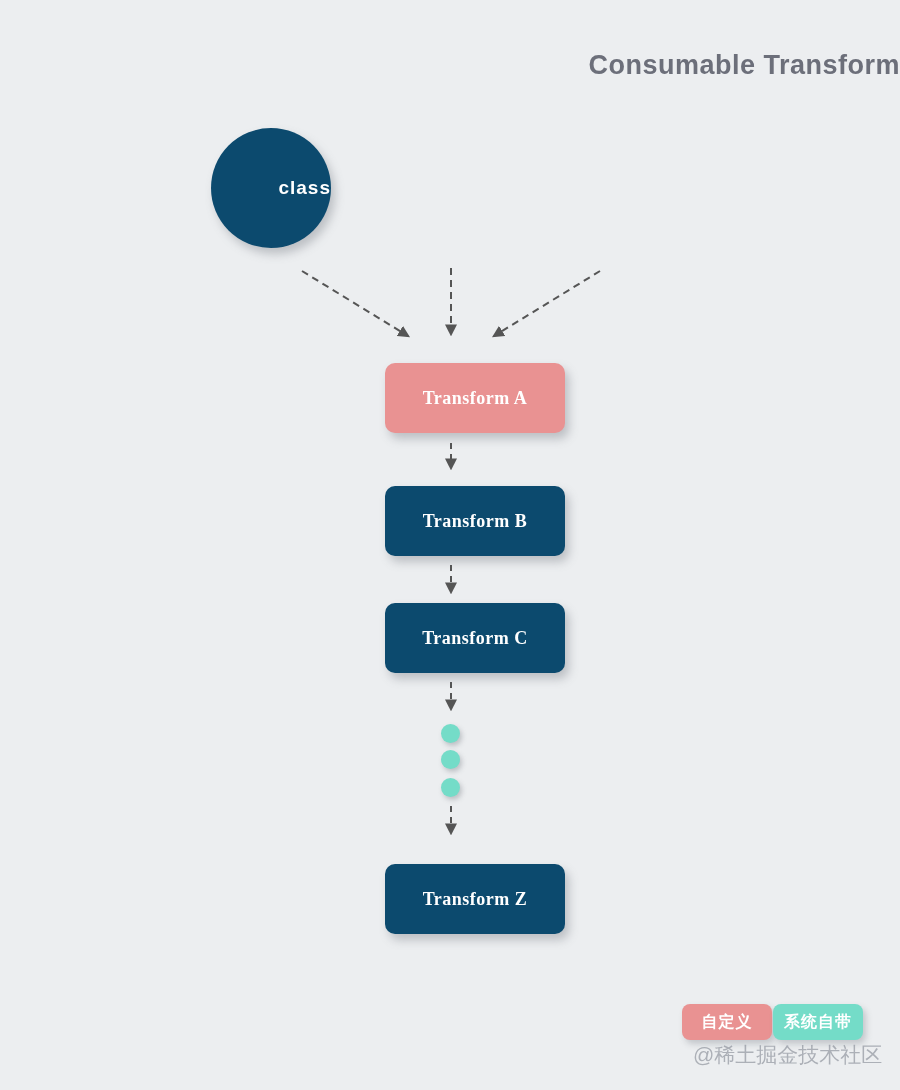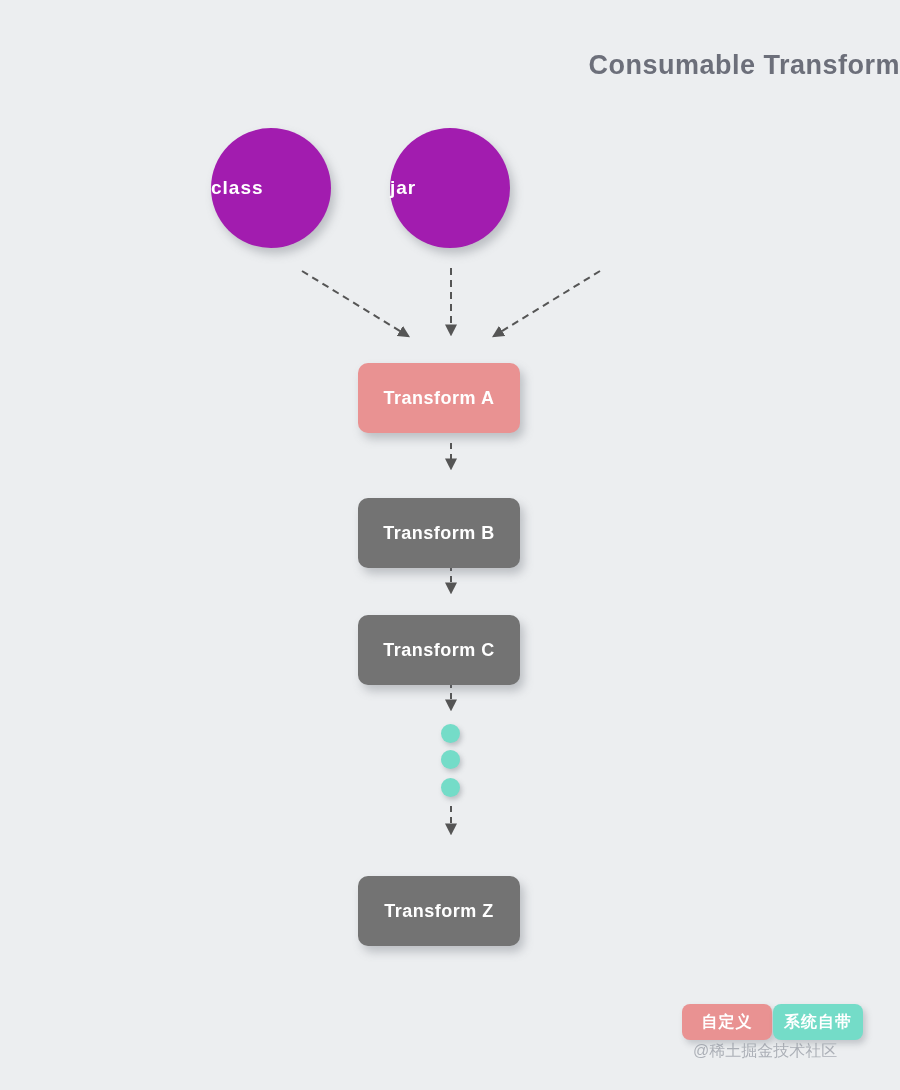--- a/index.html
+++ b/index.html
@@ -28,50 +28,51 @@
   .arrows {
     position: absolute;
     left: 0; top: 0;
     pointer-events: none;
   }
   .circle {
     position: absolute;
     top: 128px;
     width: 120px; height: 120px;
     border-radius: 50%;
-    background: #a21caf;
+    background: #0c4a6e;
     display: flex;
     align-items: center;
-    justify-content: flex-start;
+    justify-content: flex-end;
     box-shadow: 4px 6px 10px rgba(100, 105, 115, 0.35);
   }
   .circle span {
     color: #ffffff;
     font-weight: bold;
     font-size: 19px;
     letter-spacing: 1px;
   }
   .node {
     position: absolute;
-    left: 358px;
-    width: 162px; height: 70px;
+    left: 385px;
+    width: 180px; height: 70px;
     border-radius: 10px;
     display: flex;
     align-items: center;
     justify-content: center;
     box-shadow: 4px 6px 10px rgba(100, 105, 115, 0.35);
+    font-family: Liberation Serif, serif;
   }
   .node span {
     color: #ffffff;
     font-weight: bold;
     font-size: 18px;
     letter-spacing: 0.5px;
   }
   .node.custom { background: #e99292; }
-  .node.system { background: #737373; margin-top: 12px; }
+  .node.system { background: #0c4a6e; }
   .dot {
     position: absolute;
     left: 441px;
     width: 19px; height: 19px;
     border-radius: 50%;
     background: #74dcc8;
     box-shadow: 2px 3px 5px rgba(100, 105, 115, 0.35);
   }
   .legend-pill {
     position: absolute;
@@ -88,21 +89,21 @@
     font-weight: bold;
     font-size: 16px;
     letter-spacing: 1px;
   }
   .legend-pill.custom { background: #e99292; left: 638px; margin-left: 44px; }
   .legend-pill.system { background: #74dcc8; left: 753px; margin-left: 20px; }
   .watermark {
     position: absolute;
     left: 693px;
     top: 1041px;
-    font-size: 16px;
+    font-size: 21px;
     color: #8a8f99;
     opacity: 0.65;
     white-space: nowrap;
   }
 </style>
 </head>
 <body>
 
 <div class="canvas">
 
@@ -118,23 +119,20 @@
     <line x1="451" y1="268" x2="451" y2="334" stroke="#555555" stroke-width="2" stroke-dasharray="7 5" marker-end="url(#arrowhead)"></line>
     <line x1="600" y1="271" x2="494" y2="336" stroke="#555555" stroke-width="2" stroke-dasharray="7 5" marker-end="url(#arrowhead)"></line>
     <line x1="451" y1="443" x2="451" y2="468" stroke="#555555" stroke-width="2" stroke-dasharray="6 5" marker-end="url(#arrowhead)"></line>
     <line x1="451" y1="565" x2="451" y2="592" stroke="#555555" stroke-width="2" stroke-dasharray="6 5" marker-end="url(#arrowhead)"></line>
     <line x1="451" y1="682" x2="451" y2="709" stroke="#555555" stroke-width="2" stroke-dasharray="6 5" marker-end="url(#arrowhead)"></line>
     <line x1="451" y1="806" x2="451" y2="833" stroke="#555555" stroke-width="2" stroke-dasharray="6 5" marker-end="url(#arrowhead)"></line>
   </svg>
 
   <div class="circle" style="left:211px">
     <span>class</span>
-  </div>
-  <div class="circle" style="left:390px">
-    <span>jar</span>
   </div>
 
   <div class="node custom" style="top:363px">
     <span>Transform A</span>
   </div>
   <div class="node system" style="top:486px">
     <span>Transform B</span>
   </div>
   <div class="node system" style="top:603px">
     <span>Transform C</span>

